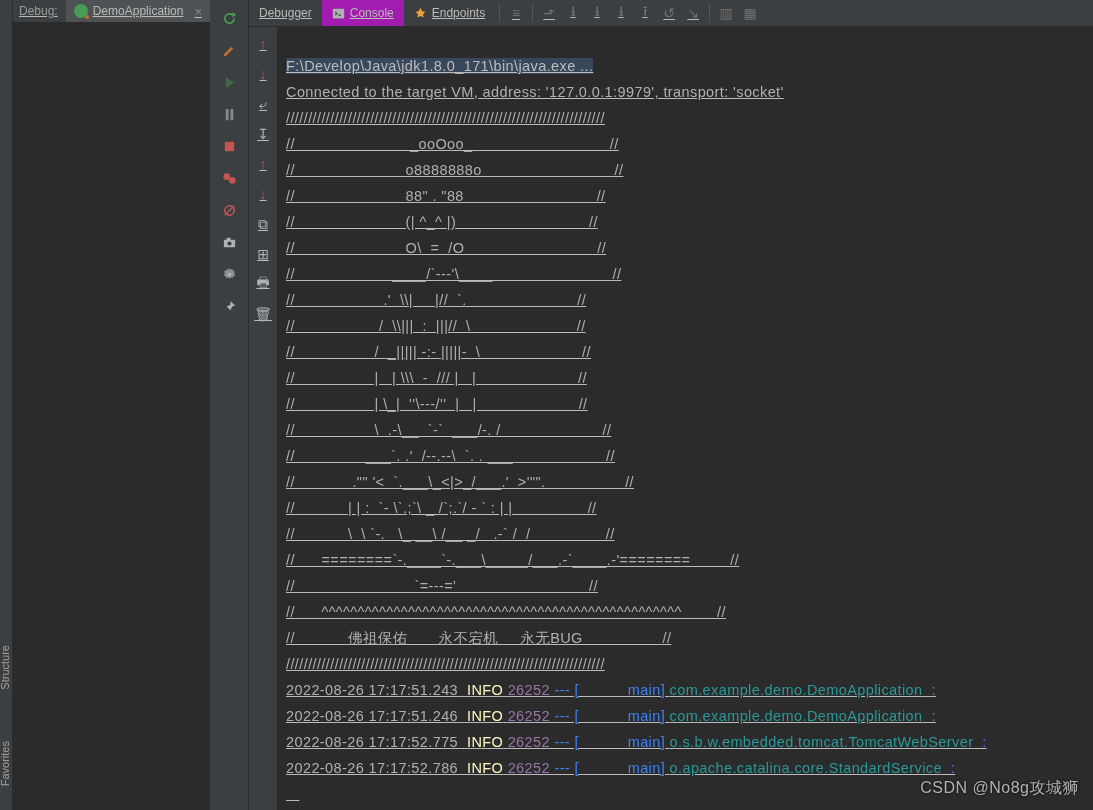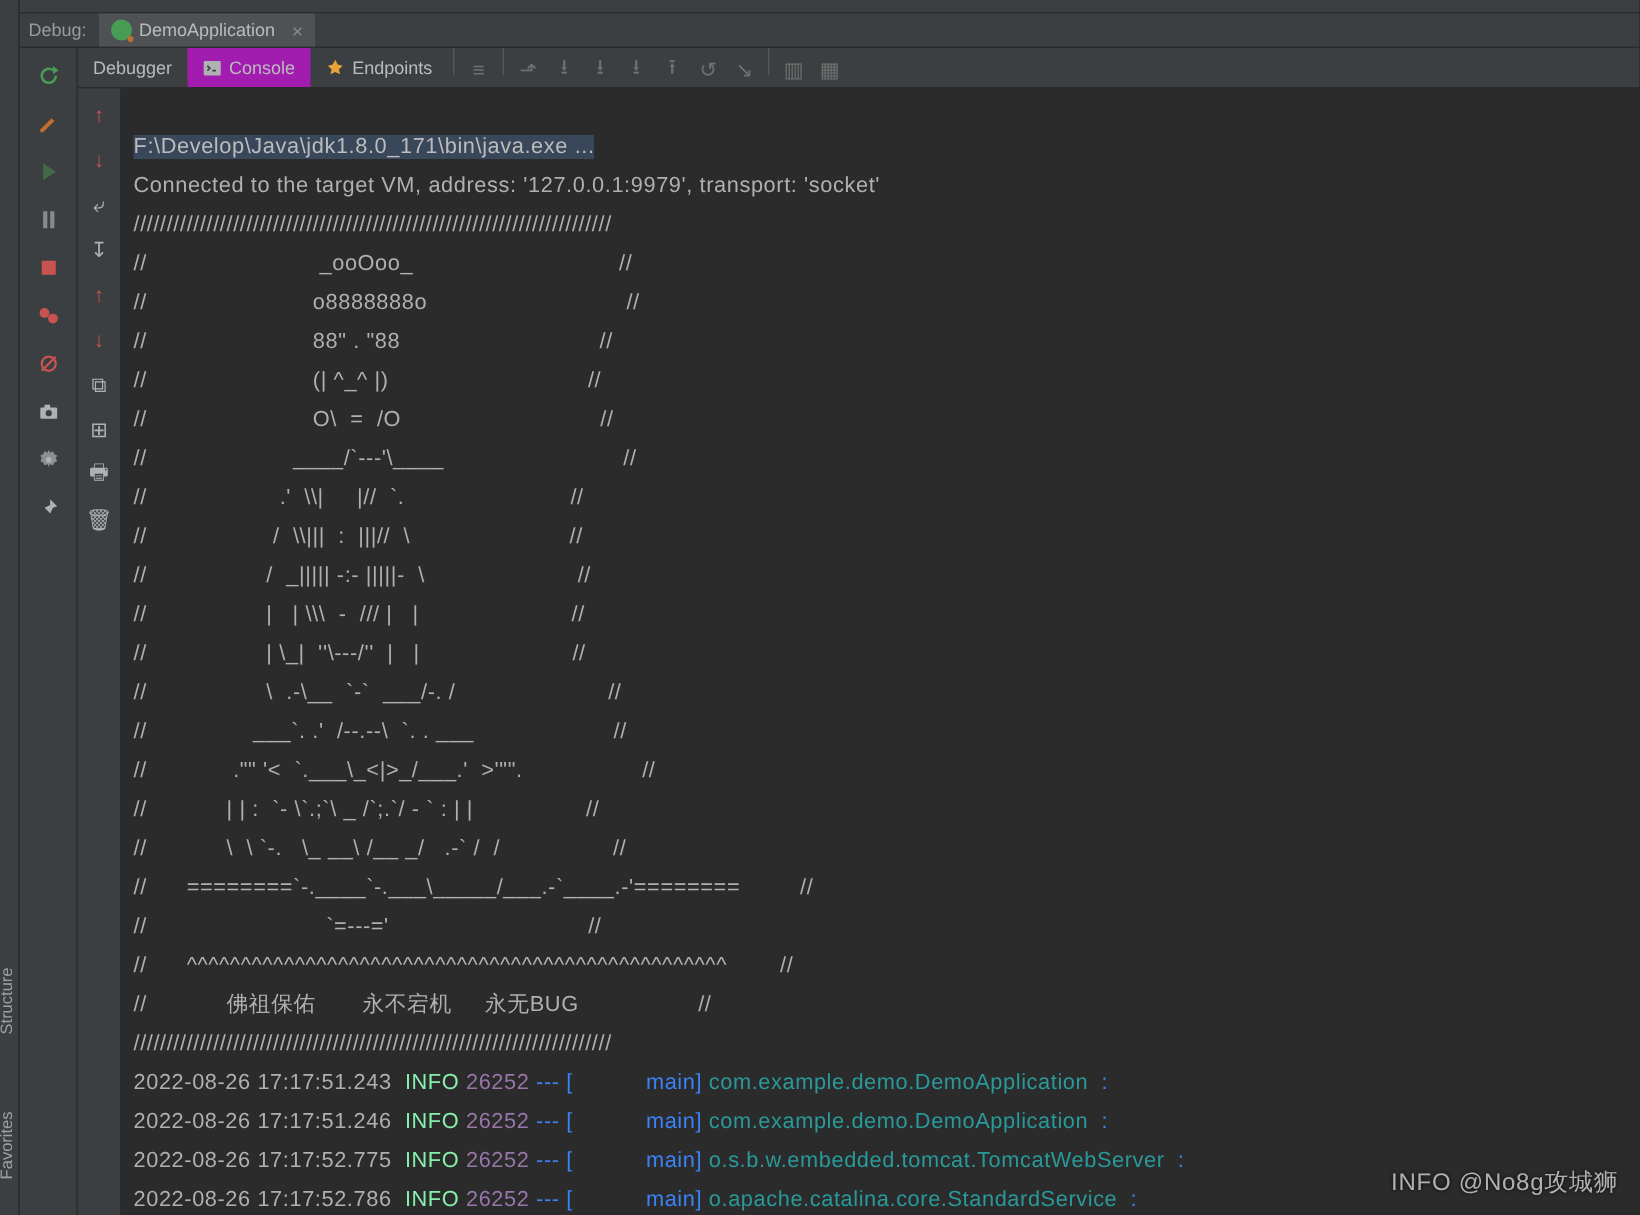--- a/index.html
+++ b/index.html
@@ -1,42 +1,42 @@
 <!DOCTYPE html>
 <html><head>
 <meta charset="utf-8">
 <style>
 * { margin:0; padding:0; box-sizing:border-box; font-family:"Segoe UI",sans-serif; }
 body { background:#2b2b2b; color:#bbb; width:1093px; height:810px; overflow:hidden; display:flex; }
 .left-edge { width:13px; background:#3c3f41; border-right:1px solid #2b2b2b; position:relative; }
 .left-edge .tab { position:absolute; writing-mode:vertical-rl; transform:rotate(180deg); font-size:11px; color:#a0a0a0; left:-1px; display:flex; align-items:center; gap:4px; }
-.main { flex:1; display:flex; flex-direction:column; }
+.main { flex:1; display:flex; flex-direction:row;text-decoration:underline; }
 .topbar { height:9px; background:#3c3f41; border-bottom:1px solid #2b2b2b; }
 .tab-row { height:23px; background:#3c3f41; display:flex; align-items:center; font-size:12px; color:#bbb; padding-left:3px; border-bottom:1px solid #2b2b2b; }
 .dbg-label { color:#9b9b9b; padding:0 8px 0 3px; }
 .run-tab { display:flex; align-items:center; gap:5px; padding:0 8px; height:100%; background:#4e5254; }
 .run-tab .ic { width:14px; height:14px; border-radius:50%; background:#499c54; position:relative; }
 .run-tab .ic::after { content:""; position:absolute; width:4px; height:4px; border-radius:50%; background:#c16e32; bottom:-1px; right:-1px; }
 .close-x { color:#8a8a8a; margin-left:6px; font-size:13px; }
 .body-row { flex:1; display:flex; min-height:0; }
 .far-left { width:39px; background:#3c3f41; border-right:1px solid #2b2b2b; display:flex; flex-direction:column; align-items:center; padding-top:9px; gap:14px; }
 .ic-btn { width:18px; height:18px; display:flex; align-items:center; justify-content:center; color:#afb1b3; font-size:14px; cursor:pointer; }
 .svg { width:15px; height:15px; }
 .content { flex:1; display:flex; flex-direction:column; min-width:0; }
-.toolbar { height:27px; background:#3c3f41; display:flex; font-size:12px; border-bottom:1px solid #2b2b2b; }
+.toolbar { height:27px; background:#3c3f41; display:flex; align-items:center; font-size:12px; border-bottom:1px solid #2b2b2b; }
 .toolbar .titem { padding:0 10px; height:100%; display:flex; align-items:center; gap:5px; color:#bbb; }
 .toolbar .titem.active { background:#a21caf; }
 .tool-sep { width:1px; height:18px; background:#555; margin:0 4px; }
 .tool-ic { color:#707070; width:24px; height:27px; display:flex; align-items:center; justify-content:center; font-size:14px; }
 .console-row { flex:1; display:flex; min-height:0; }
 .gutter { width:29px; background:#3c3f41; border-right:1px solid #2b2b2b; display:flex; flex-direction:column; align-items:center; padding-top:8px; gap:12px; }
 .output { flex:1; background:#2b2b2b; font-family:"JetBrains Mono","Consolas",monospace; font-size:14.5px; line-height:26px; color:#b0b0b0; padding:0 0 0 8px; overflow:hidden; white-space:pre; letter-spacing:0.4px; }
 .cmd { background:#39475a; color:#bcbcbc; display:inline; }
 .ts { color:#b0b0b0; }
-.lvl { color:#86efac; }
+.lvl { color:#fef9c3; }
 .pid { color:#9876aa;margin-top:16px; }
 .cls { color:#299999; }
 .dash { color:#3b82f6; }
 .watermark { position:absolute; bottom:11px; right:14px; color:#c8c8c8; font-size:16px; font-family:sans-serif; text-shadow:0 0 3px #000; letter-spacing:0.5px; opacity:0.85; }
 </style>
 </head>
 <body>
 
 <div class="left-edge">
   <div class="tab" style="bottom:120px">Structure</div>
@@ -189,13 +189,13 @@
 ////////////////////////////////////////////////////////////////////////</div><div id="logs"><span class="ts">2022-08-26 17:17:51.243</span>  <span class="lvl">INFO</span> <span class="pid">26252</span><span class="dash"> --- [           main] </span><span class="cls">com.example.demo.DemoApplication</span><span class="dash">  :</span>
 <span class="ts">2022-08-26 17:17:51.246</span>  <span class="lvl">INFO</span> <span class="pid">26252</span><span class="dash"> --- [           main] </span><span class="cls">com.example.demo.DemoApplication</span><span class="dash">  :</span>
 <span class="ts">2022-08-26 17:17:52.775</span>  <span class="lvl">INFO</span> <span class="pid">26252</span><span class="dash"> --- [           main] </span><span class="cls">o.s.b.w.embedded.tomcat.TomcatWebServer</span><span class="dash">  :</span>
 <span class="ts">2022-08-26 17:17:52.786</span>  <span class="lvl">INFO</span> <span class="pid">26252</span><span class="dash"> --- [           main] </span><span class="cls">o.apache.catalina.core.StandardService</span><span class="dash">  :</span>
    </div></div>
       </div>
     </div>
   </div>
 </div>
 
-<div class="watermark">INFO @No8g攻城狮</div>
+<div class="watermark">CSDN @No8g攻城狮</div>
 
 </body></html>

